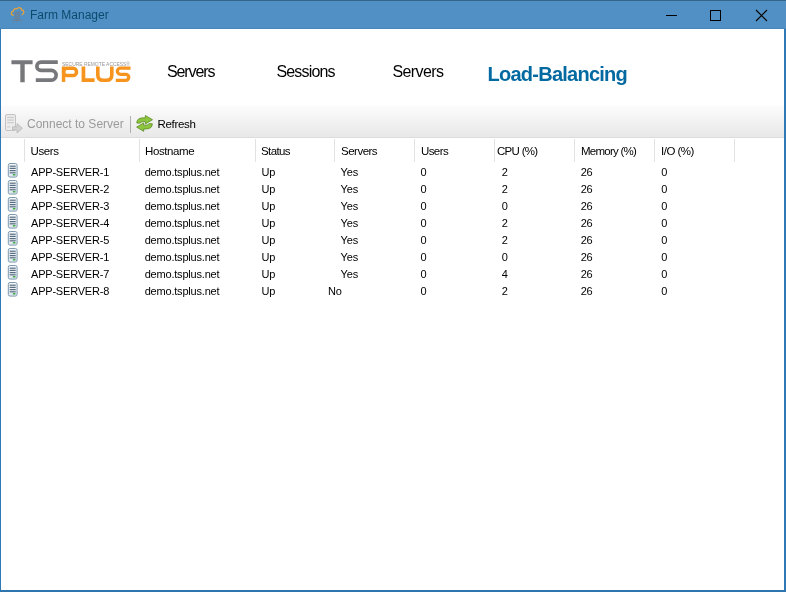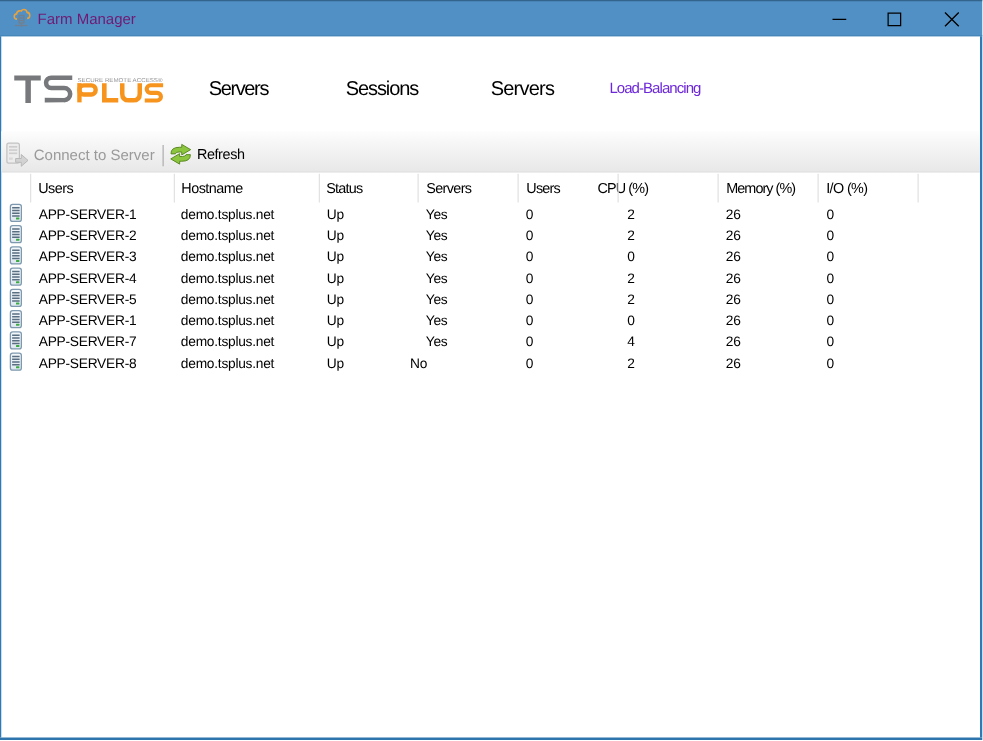--- a/index.html
+++ b/index.html
@@ -7,21 +7,21 @@
 .abs{position:absolute}
 .hdr{position:absolute;font-size:11.5px;color:#000;white-space:nowrap;letter-spacing:-0.1px}
 .cell{position:absolute;font-size:11px;color:#000;white-space:nowrap;letter-spacing:-0.2px}
 .nav{position:absolute;font-size:15.5px;color:#000000;letter-spacing:-0.3px;white-space:nowrap}
 </style>
 </head>
 <body>
 
 <div class="abs" style="left:0;top:0;width:786px;height:29px;background:#5190c4;border-top:1px solid #33648c;box-sizing:border-box"></div>
 <div class="abs" style="left:0;top:28px;width:786px;height:1px;background:#4587b8"></div>
-<div class="abs" style="left:30px;top:8px;font-size:12px;color:#701a75">Farm Manager</div>
+<div class="abs" style="left:30px;top:8px;font-size:12px;color:#0c4a6e">Farm Manager</div>
 
 <div class="abs" style="left:666px;top:15px;width:11px;height:1px;background:#000"></div>
 <div class="abs" style="left:710px;top:10px;width:9px;height:9px;border:1px solid #000"></div>
 <svg class="abs" style="left:755px;top:9px" width="13" height="13" viewBox="0 0 13 13">
     <path d="M1,1 L12,12 M12,1 L1,12" stroke="#000" stroke-width="1.1" fill="none"></path>
   </svg>
 
 <div class="abs" style="left:0;top:29px;width:1px;height:561px;background:#2f79b6"></div>
 <div class="abs" style="left:784px;top:29px;width:2px;height:561px;background:#2f79b6"></div>
 <div class="abs" style="left:0;top:590px;width:786px;height:2px;background:#2f75ad"></div>
@@ -29,21 +29,21 @@
 <div class="abs" style="left:1px;top:105px;width:783px;height:32px;background:linear-gradient(#fdfdfd,#f4f4f4 40%,#e8e8e8);border-bottom:1px solid #dcdcdc"></div>
 <div class="abs" style="left:27px;top:117px;font-size:12px;color:#9a9a9a">Connect to Server</div>
 <div class="abs" style="left:130px;top:116px;width:1px;height:17px;background:#b0b0b0"></div>
 <div class="abs" style="left:157.5px;top:117.5px;font-size:11.5px;letter-spacing:-0.3px;color:#000">Refresh</div>
 
 <div class="hdr" style="left:30.5px;top:144.8px;letter-spacing:-0.4px">Users</div>
 <div class="hdr" style="left:145px;top:144.8px;letter-spacing:-0.4px">Hostname</div>
 <div class="hdr" style="left:261px;top:144.8px;letter-spacing:-0.6px">Status</div>
 <div class="hdr" style="left:341px;top:144.8px;letter-spacing:-0.5px">Servers</div>
 <div class="hdr" style="left:421px;top:144.8px;letter-spacing:-0.6px">Users</div>
-<div class="hdr" style="left:478px;top:144.8px;letter-spacing:-0.7px">CPU (%)</div>
+<div class="hdr" style="left:497px;top:144.8px;letter-spacing:-0.7px">CPU (%)</div>
 <div class="hdr" style="left:581px;top:144.8px;letter-spacing:-0.75px">Memory (%)</div>
 <div class="hdr" style="left:661px;top:144.8px;letter-spacing:-0.5px">I/O (%)</div>
 
 <div class="abs" style="left:24px;top:139px;width:1px;height:23px;background:#e2e2e2"></div>
 <div class="abs" style="left:139px;top:139px;width:1px;height:23px;background:#e2e2e2"></div>
 <div class="abs" style="left:255px;top:139px;width:1px;height:23px;background:#e2e2e2"></div>
 <div class="abs" style="left:334px;top:139px;width:1px;height:23px;background:#e2e2e2"></div>
 <div class="abs" style="left:414px;top:139px;width:1px;height:23px;background:#e2e2e2"></div>
 <div class="abs" style="left:494px;top:139px;width:1px;height:23px;background:#e2e2e2"></div>
 <div class="abs" style="left:574px;top:139px;width:1px;height:23px;background:#e2e2e2"></div>
@@ -233,13 +233,13 @@
     <rect x="1.9" y="7" width="6" height="1.2" fill="#5a6e82"></rect>
     <rect x="1.9" y="9.2" width="6" height="1.2" fill="#5a6e82"></rect>
     <rect x="5" y="11" width="2.7" height="1.6" rx="0.4" fill="#3dab44"></rect>
   </g>
     </g>
 </svg>
 
 <div class="nav" style="left:167px;top:62.5px;font-size:16px;letter-spacing:-1.1px">Servers</div>
 <div class="nav" style="left:276.5px;top:62.5px;font-size:16px;letter-spacing:-0.85px">Sessions</div>
 <div class="nav" style="left:392.5px;top:62.5px;font-size:16px;letter-spacing:-0.6px">Servers</div>
-<div class="nav" style="left:487.5px;top:62.5px;color:#6d28d9;font-weight:normal;font-size:12px;letter-spacing:-0.75px">Load-Balancing</div>
+<div class="nav" style="left:487.5px;top:62.5px;color:#0369a1;font-weight:bold;font-size:20px;letter-spacing:-0.75px">Load-Balancing</div>
 
 </body></html>

